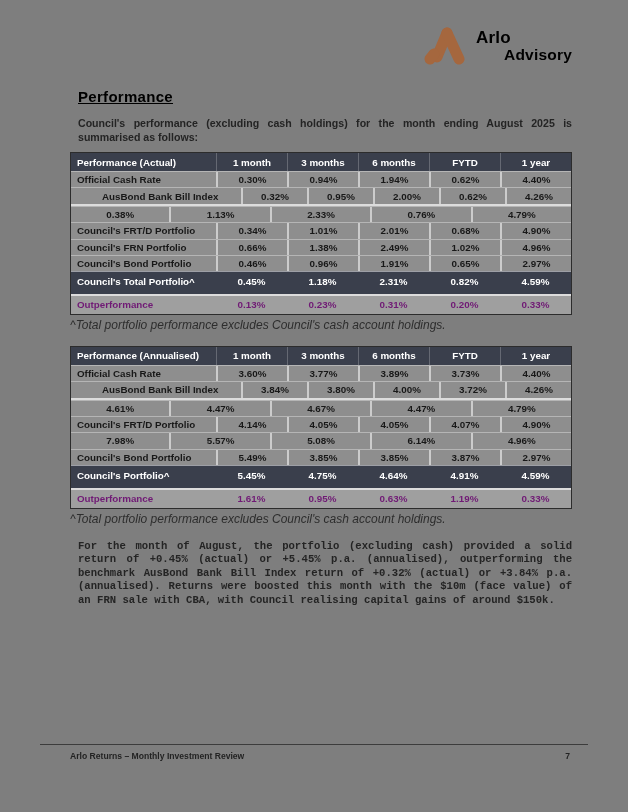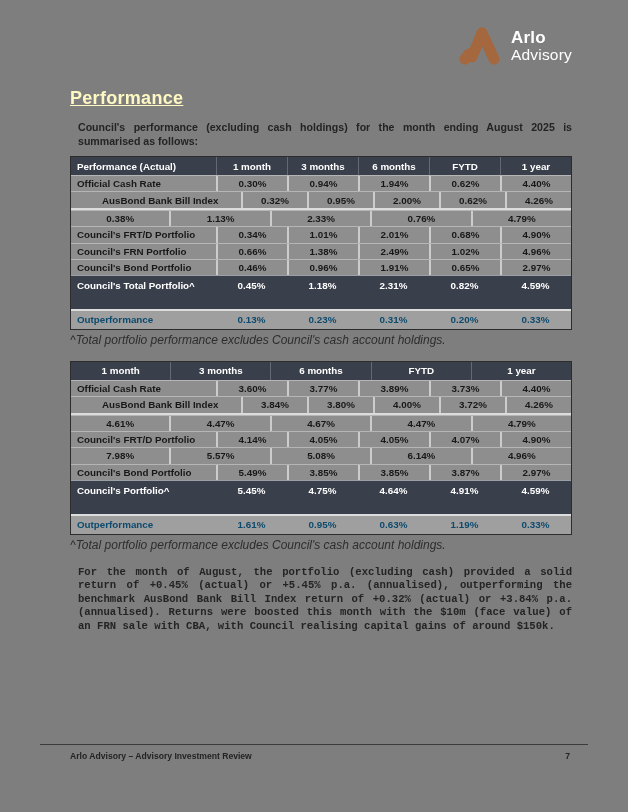--- a/index.html
+++ b/index.html
@@ -1,46 +1,46 @@
 <!DOCTYPE html>
 <html><head>
 <meta charset="utf-8">
 <style>
   html,body{margin:0;padding:0;}
   body{background:#6f6f6f;font-family:"Liberation Sans",sans-serif;}
   .page{position:relative;width:628px;height:812px;background:#7e7e7e;overflow:hidden;margin:0 auto;}
 
   
   .logo{position:absolute;top:22px;right:56px;display:flex;align-items:center;gap:8px;}
-  .logo-text{display:flex;flex-direction:column;line-height:1.02;color:#ffffff;}
+  .logo-text{display:flex;flex-direction:column;line-height:1.02;color:#000000;}
   .logo-text .top{font-size:17px;font-weight:700;letter-spacing:.2px;}
-  .logo-text .bot{font-size:15.5px;font-weight:400;letter-spacing:.2px;}
+  .logo-text .bot{font-size:15.5px;font-weight:700;letter-spacing:.2px;margin-left:28px;}
 
   
   .content{position:absolute;left:70px;right:56px;top:0;}
-  .h-performance{margin:88px 0 12px 0;font-size:18px;font-weight:700;color:#fef9c3;
+  .h-performance{margin:88px 0 12px 8px;font-size:15px;font-weight:700;color:#000000;
     text-decoration:underline;letter-spacing:.3px;}
   .para{font-size:10.6px;line-height:13.5px;color:#242424;text-align:justify;margin:0 0 8px 8px;font-weight:600;}
   .commentary{margin-top:12px;font-family:Liberation Mono, monospace;}
 
   
   .tbl{border:1px solid #2c2c2c;margin-top:4px;font-weight:700;}
   .tr{display:flex;align-items:stretch;}
   .td{padding:2px 3px;font-size:9.8px;line-height:11px;flex:1;text-align:center;white-space:nowrap;overflow:hidden;}
   .td.lbl{flex:0 0 136px;text-align:left;padding-left:6px;}
   .tr.hdr{background:#3a3f4c;color:#ffffff;}
   .tr.hdr .td{padding-top:3.5px;padding-bottom:3.5px;border-left:1px solid rgba(255,255,255,.22);}
   .tr.hdr .td:first-child{border-left:none;}
   .tr.body{background:#8e8e8e;color:#181818;border-top:1px solid rgba(255,255,255,.35);}
   .tr.body .td{border-left:2px solid rgba(255,255,255,.55);padding-top:2.2px;padding-bottom:2.2px;}
   .tr.body .td:first-child{border-left:none;}
   .tr.sep{border-bottom:2px solid #dcdcdc;padding-left:25px;}
   .tr.total{background:#3a3f4c;color:#ffffff;border-top:1px solid rgba(255,255,255,.5);}
-  .tr.total .td{padding-top:3.5px;padding-bottom:18px;}
-  .tr.outp{background:#9f9f9f;color:#0c4a6e;border-top:2px solid #dcdcdc;}
+  .tr.total .td{padding-top:3.5px;padding-bottom:7px;}
+  .tr.outp{background:#9f9f9f;color:#701a75;border-top:2px solid #dcdcdc;}
   .tr.outp .td{padding-top:3.5px;padding-bottom:3.5px;}
   .footnote{font-size:12px;font-style:italic;font-weight:400;color:#2d2d2d;margin:3px 0 14px 0;}
 
   
   .footer{position:absolute;left:40px;right:40px;top:744px;border-top:1.5px solid #3c3c3c;}
   .footer-row{display:flex;justify-content:space-between;padding:6px 18px 0 30px;
     font-size:8.6px;color:#232323;font-weight:600;}
 </style>
 </head>
 <body>
@@ -137,20 +137,21 @@
           <div class="td">0.23%</div>
           <div class="td">0.31%</div>
           <div class="td">0.20%</div>
           <div class="td">0.33%</div>
         </div>
       </div>
     <p class="footnote">^Total portfolio performance excludes Council's cash account holdings.</p>
 
     <div class="tbl">
         <div class="tr hdr">
+          <div class="td lbl">Performance (Annualised)</div>
           <div class="td">1 month</div>
           <div class="td">3 months</div>
           <div class="td">6 months</div>
           <div class="td">FYTD</div>
           <div class="td">1 year</div>
         </div>
         <div class="tr body">
           <div class="td lbl">Official Cash Rate</div>
           <div class="td">3.60%</div>
           <div class="td">3.77%</div>
@@ -213,18 +214,18 @@
           <div class="td">0.33%</div>
         </div>
       </div>
     <p class="footnote">^Total portfolio performance excludes Council's cash account holdings.</p>
 
     <p class="para commentary">For the month of August, the portfolio (excluding cash) provided a solid return of +0.45% (actual) or +5.45% p.a. (annualised), outperforming the benchmark AusBond Bank Bill Index return of +0.32% (actual) or +3.84% p.a. (annualised). Returns were boosted this month with the $10m (face value) of an FRN sale with CBA, with Council realising capital gains of around $150k.</p>
   </div>
 
   <div class="footer">
     <div class="footer-row">
-      <span>Arlo Advisory – Advisory Investment Review</span>
+      <span>Arlo Returns – Monthly Investment Review</span>
       <span>7</span>
     </div>
   </div>
 
 </div>
 
 </body></html>

